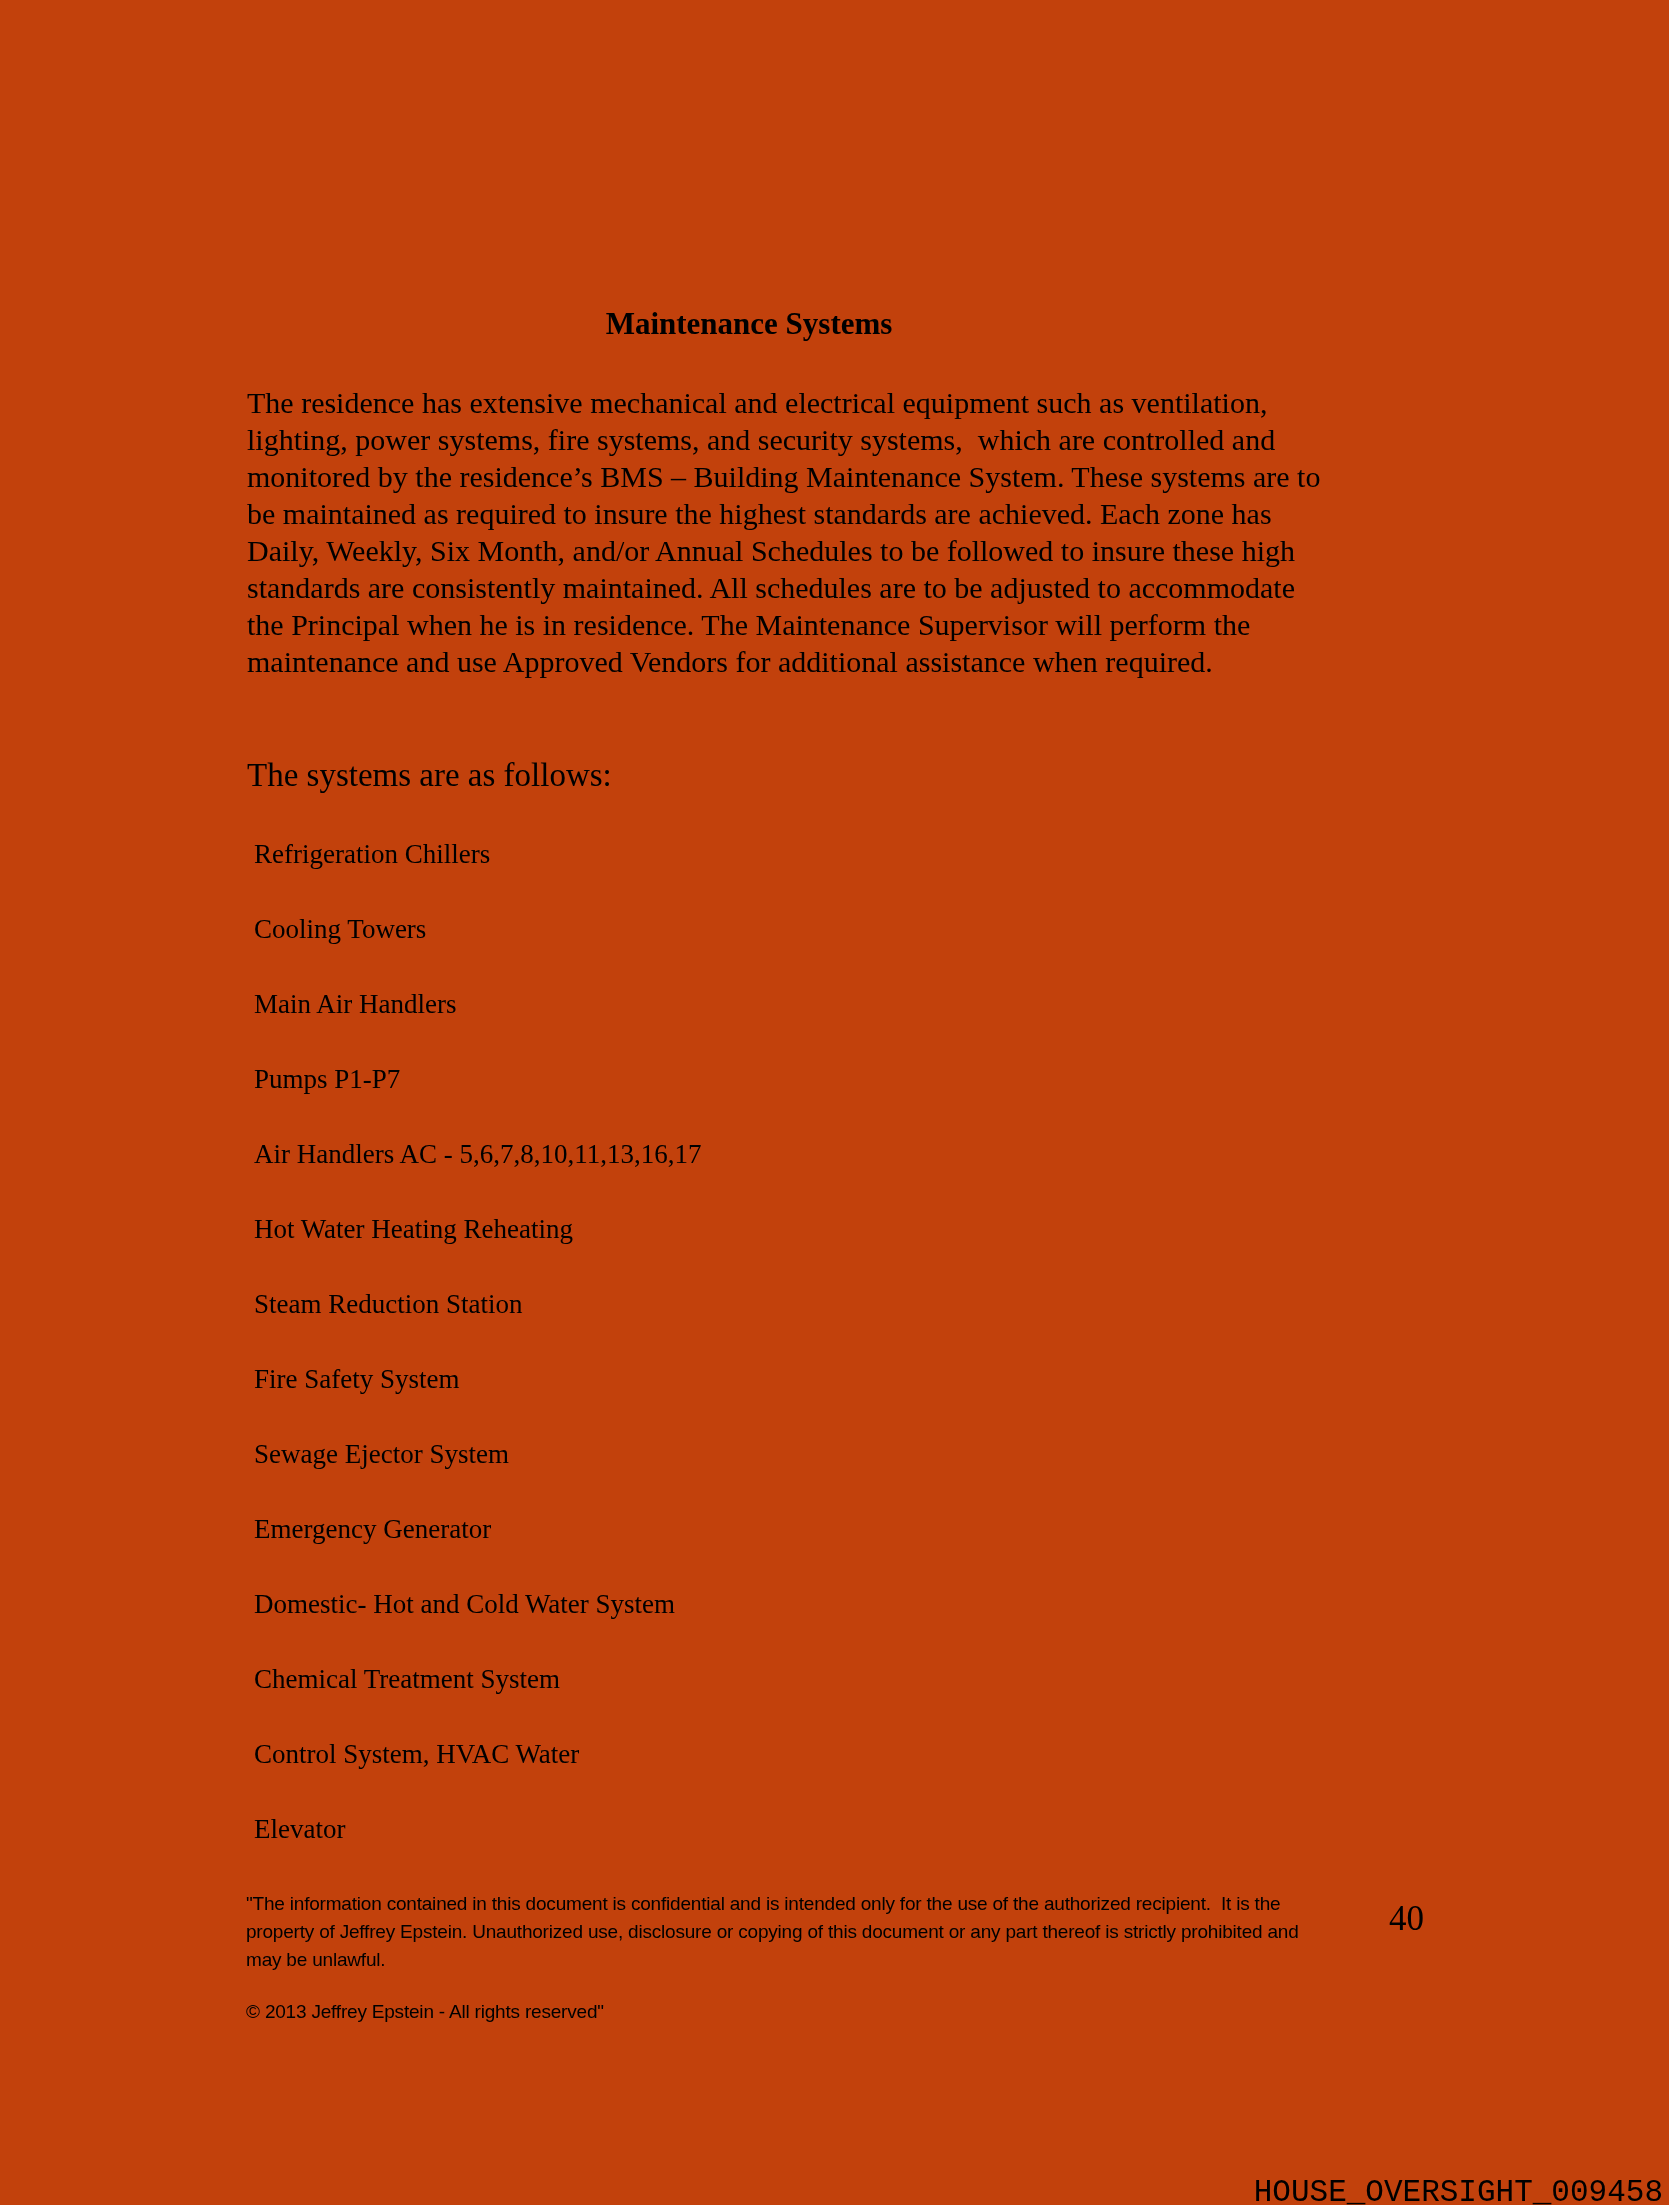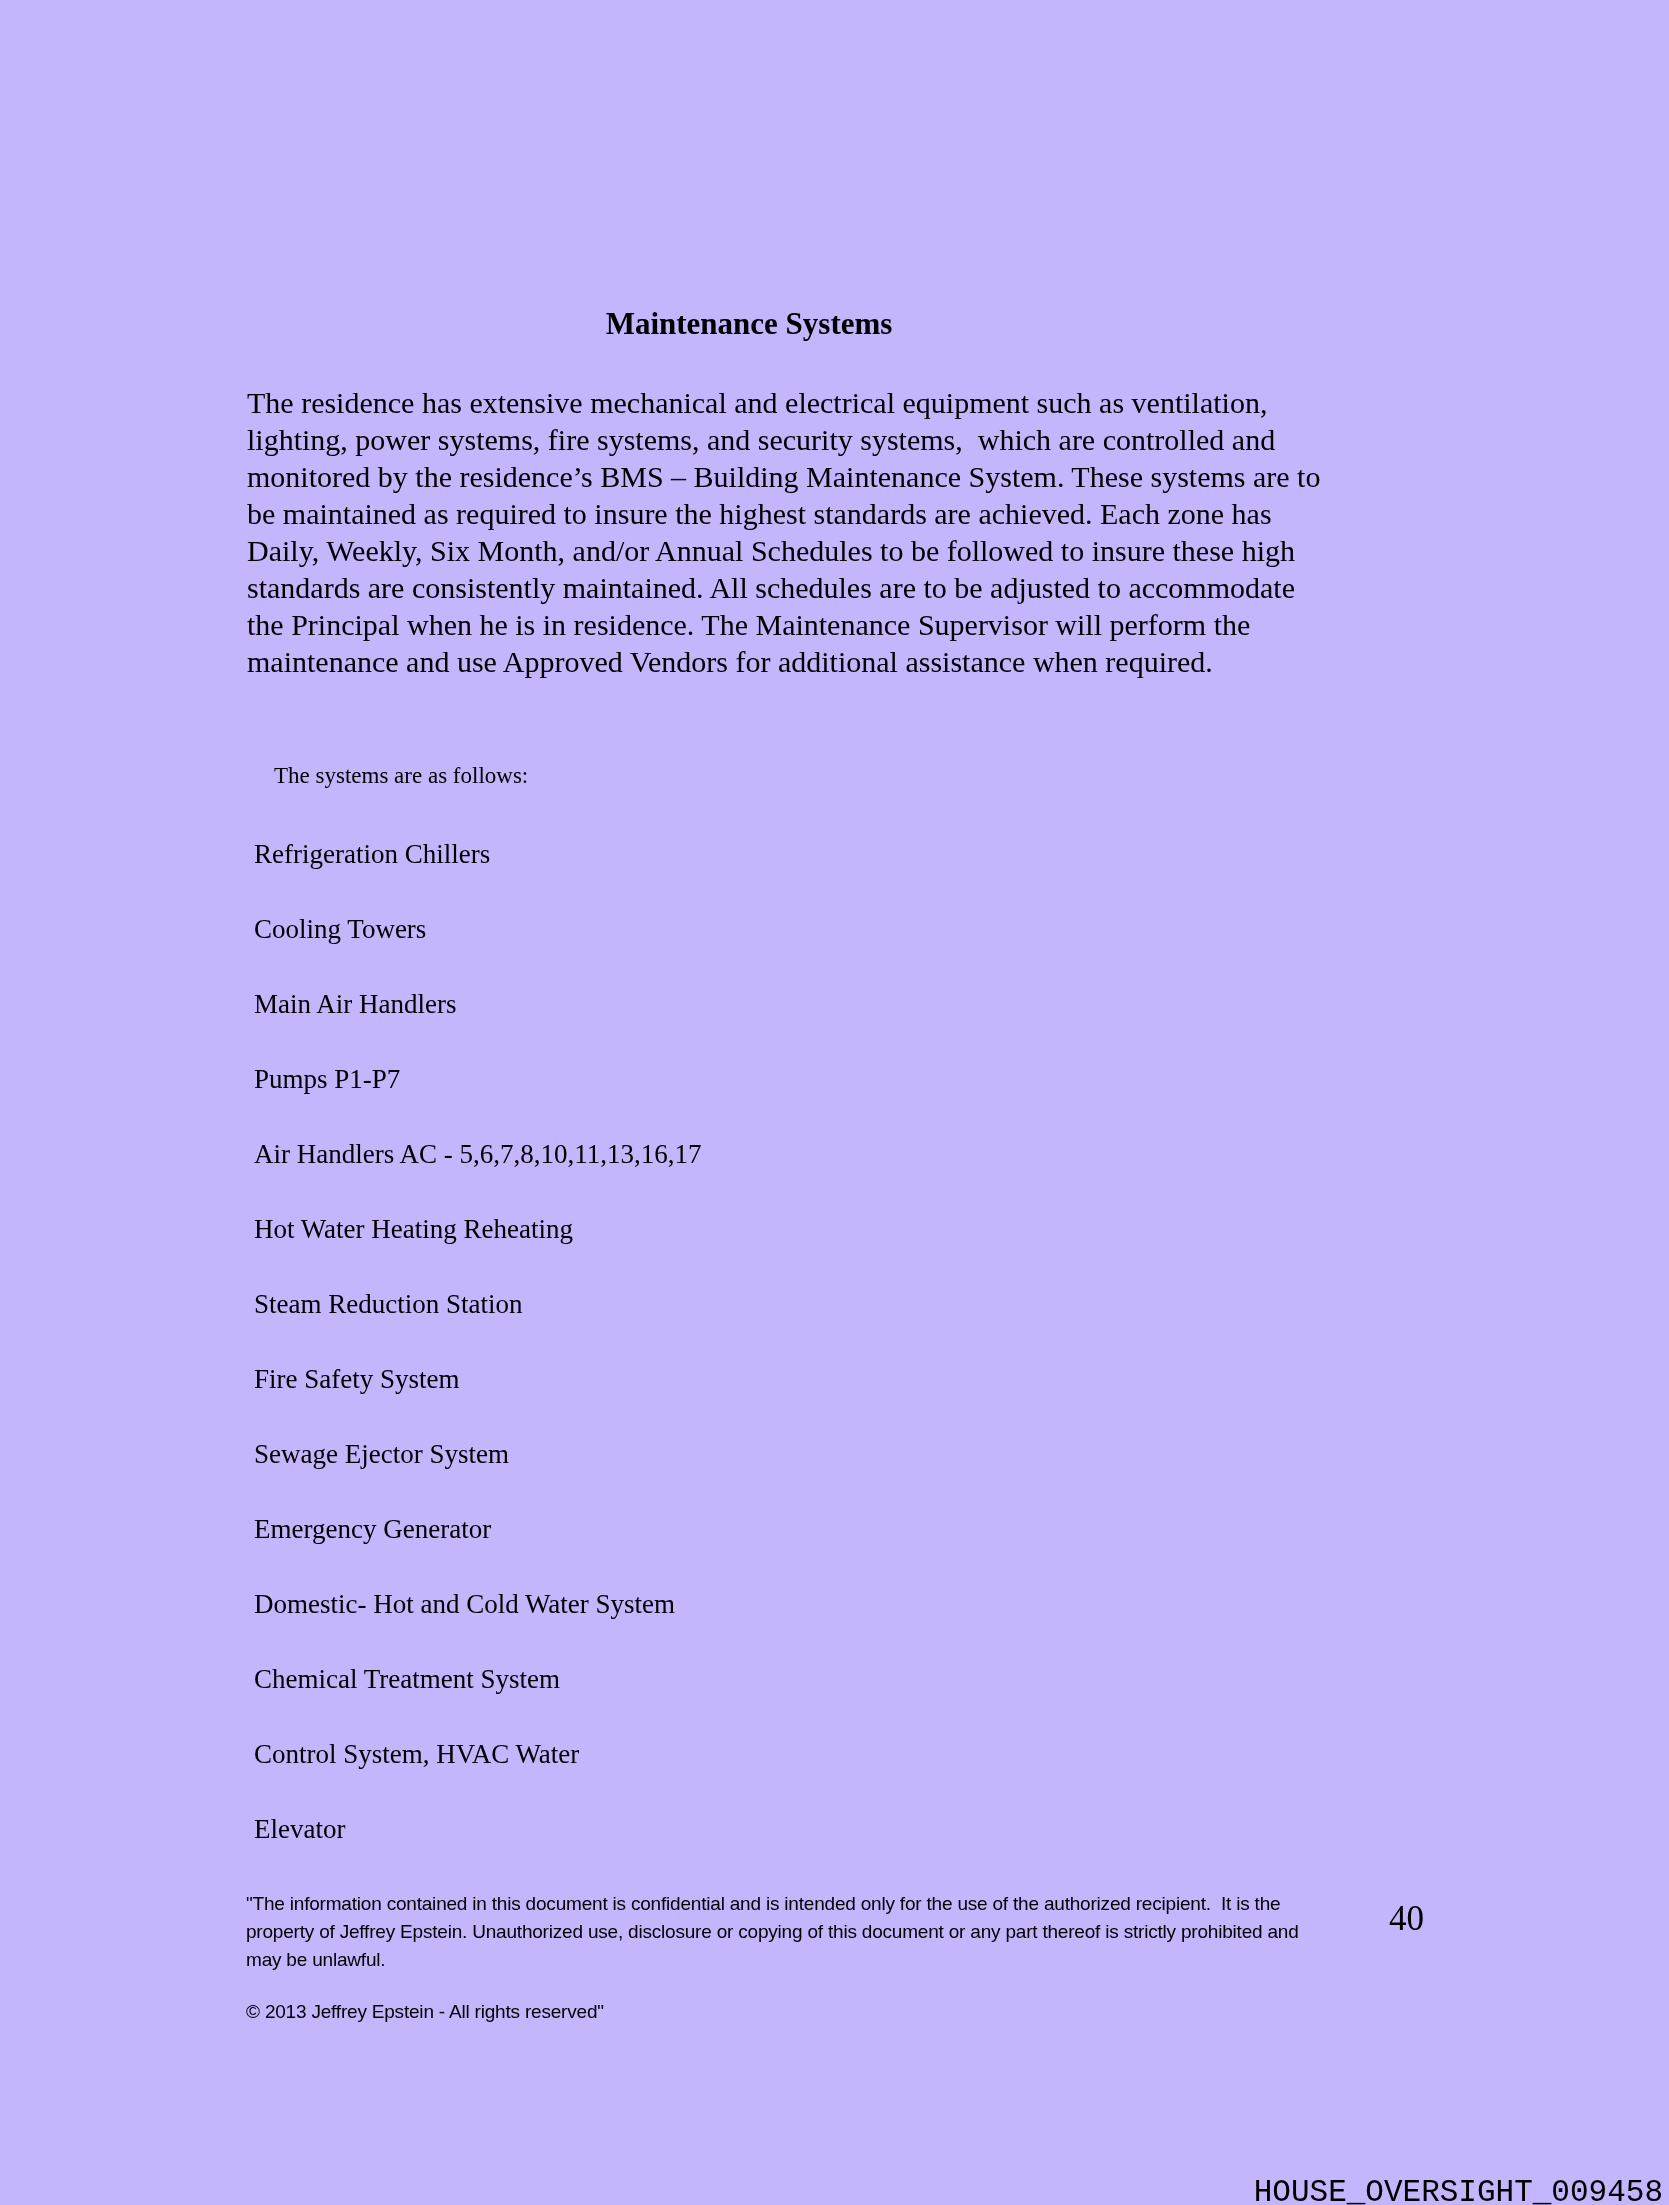--- a/index.html
+++ b/index.html
@@ -4,21 +4,21 @@
 <style>
   html, body {
     margin: 0;
     padding: 0;
     background: #ffffff;
   }
   .page {
     position: relative;
     width: 1669px;
     height: 2205px;
-    background: #c4b5fd;
+    background: #c2410c;
     color: #000000;
     overflow: hidden;
     font-family: "Liberation Serif", "DejaVu Serif", serif;
   }
   .doc-title {
     position: absolute;
     left: 247px;
     top: 305px;
     width: 1004px;
     text-align: center;
@@ -35,24 +35,23 @@
   }
   .body-line {
     font-size: 30px;
     line-height: 37px;
     white-space: pre;
   }
   .systems-intro {
     position: absolute;
     left: 247px;
     top: 757px;
-    font-size: 23px;
+    font-size: 33px;
     line-height: 37px;
     white-space: pre;
-    margin-left: 27px;
   }
   .systems-list {
     position: absolute;
     left: 247px;
     top: 836px;
   }
   .system-item {
     font-size: 27px;
     line-height: 37px;
     margin-bottom: 38px;

